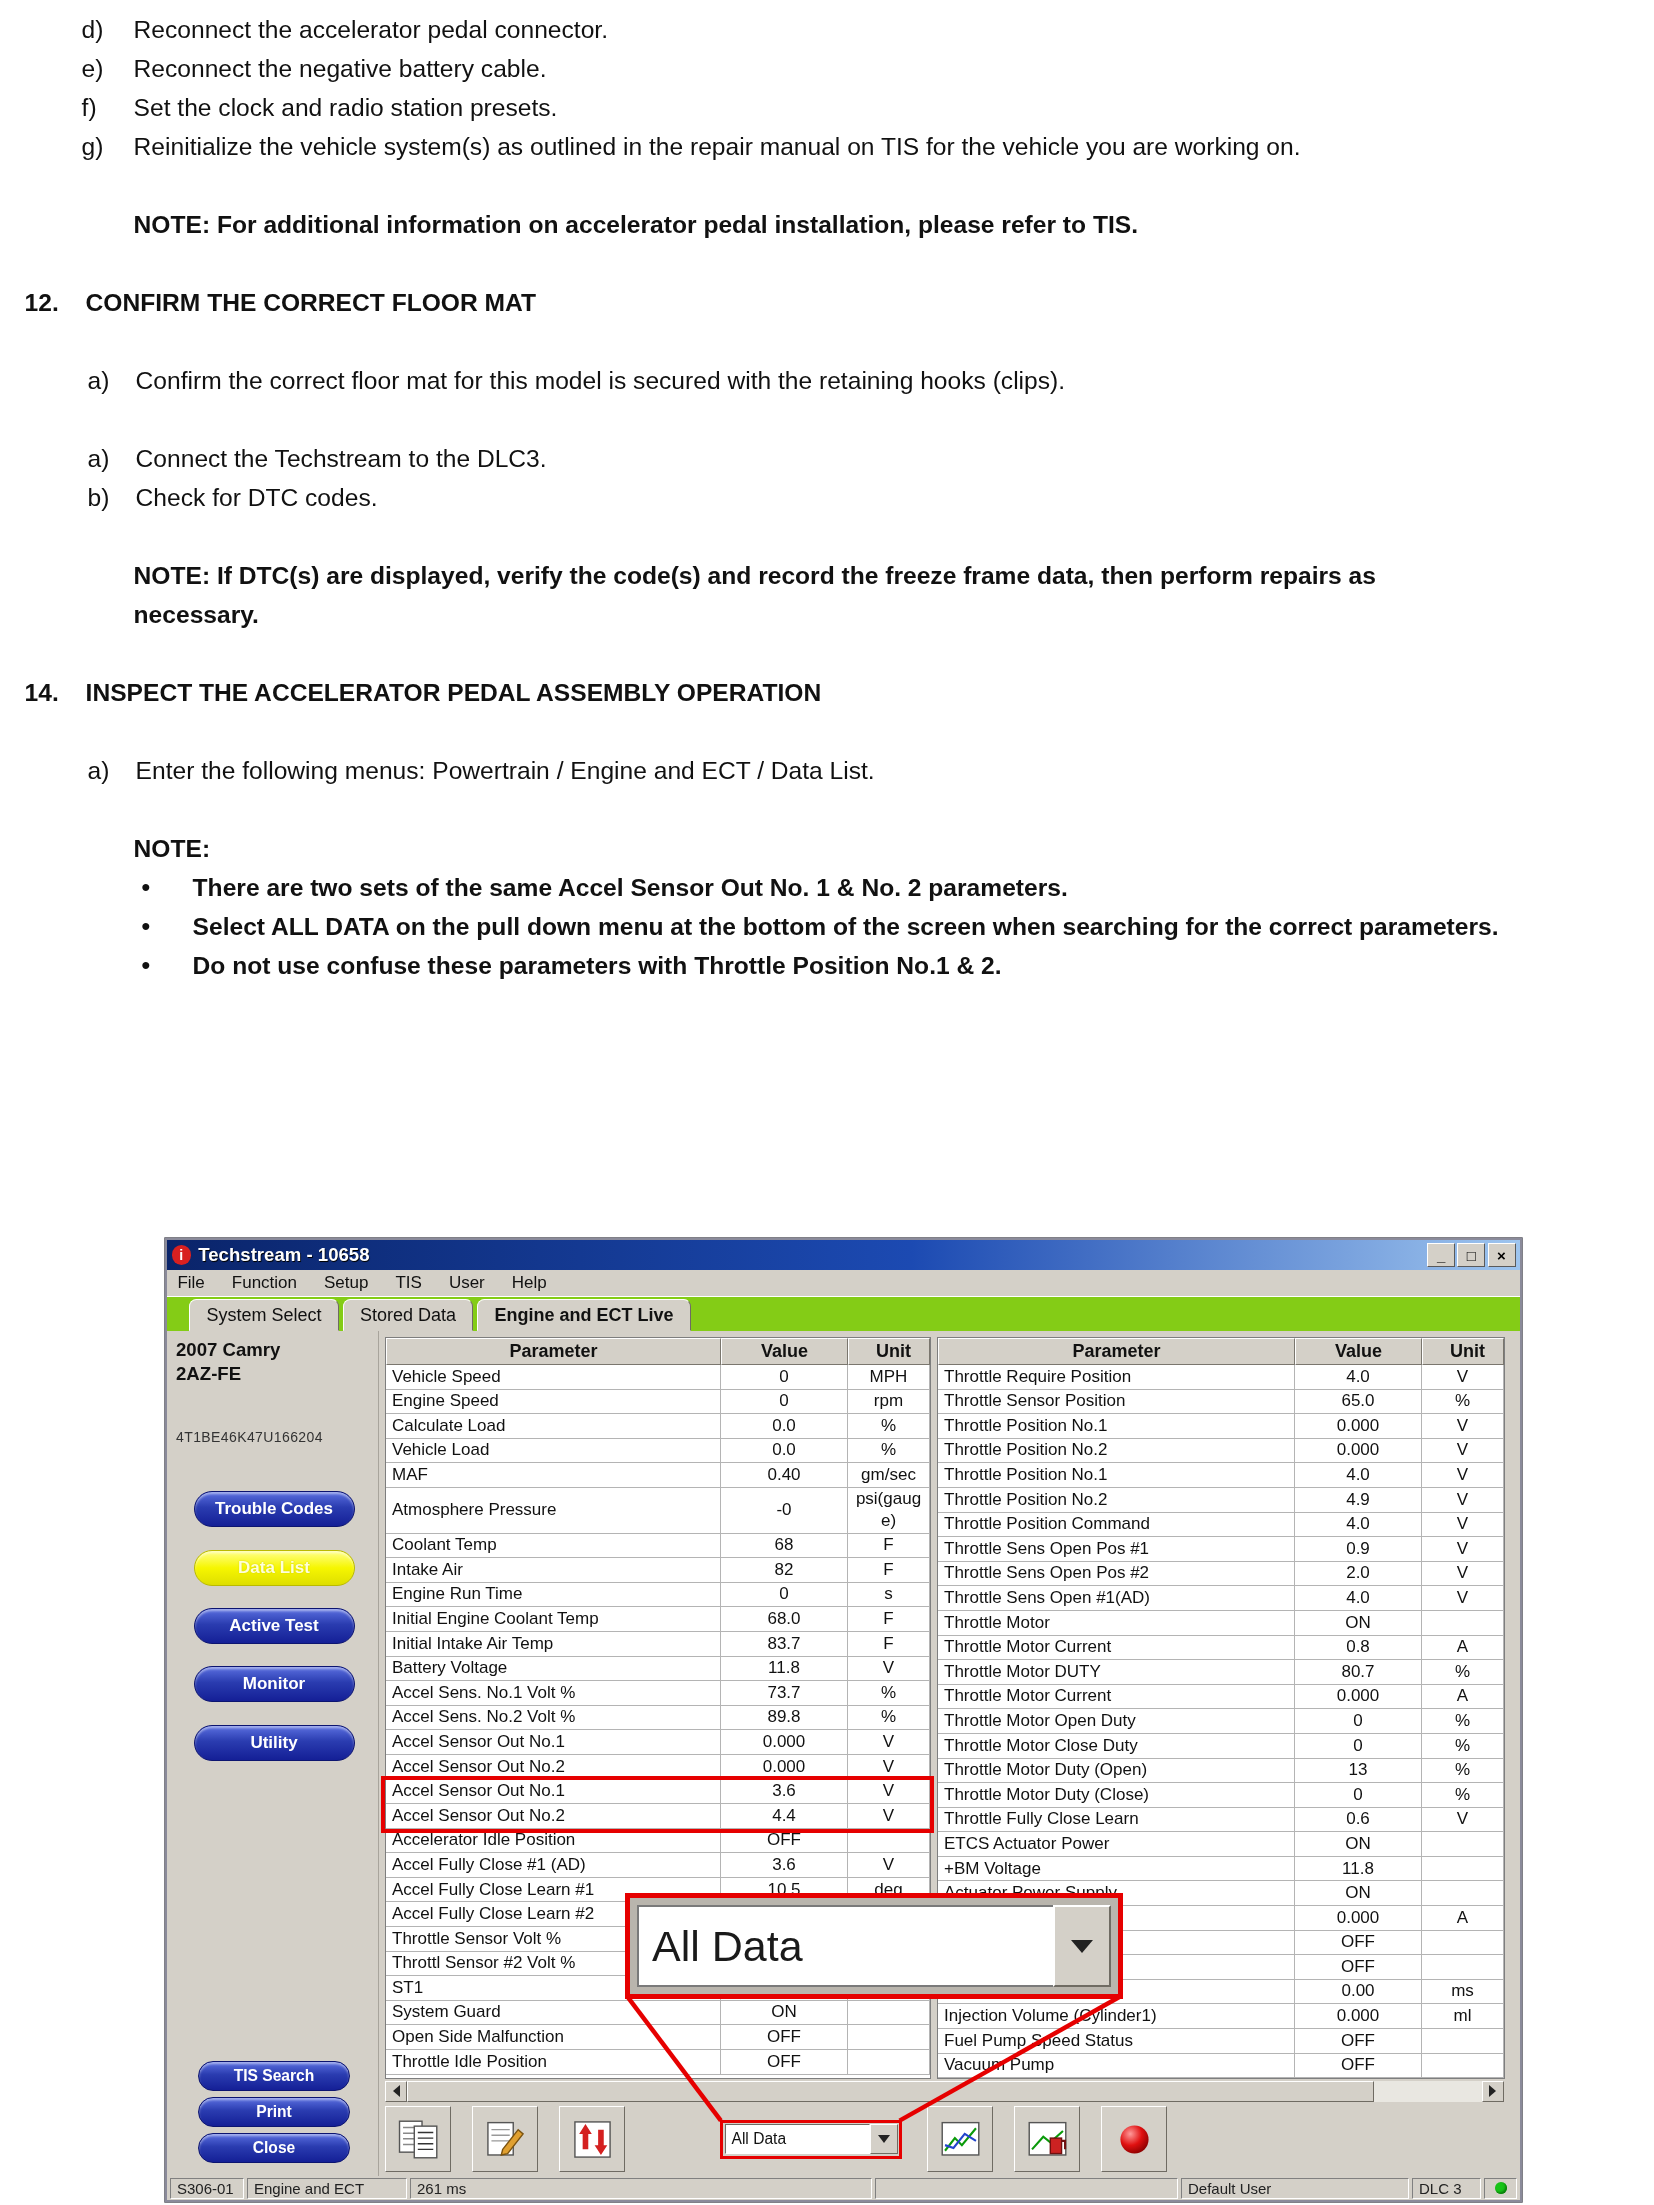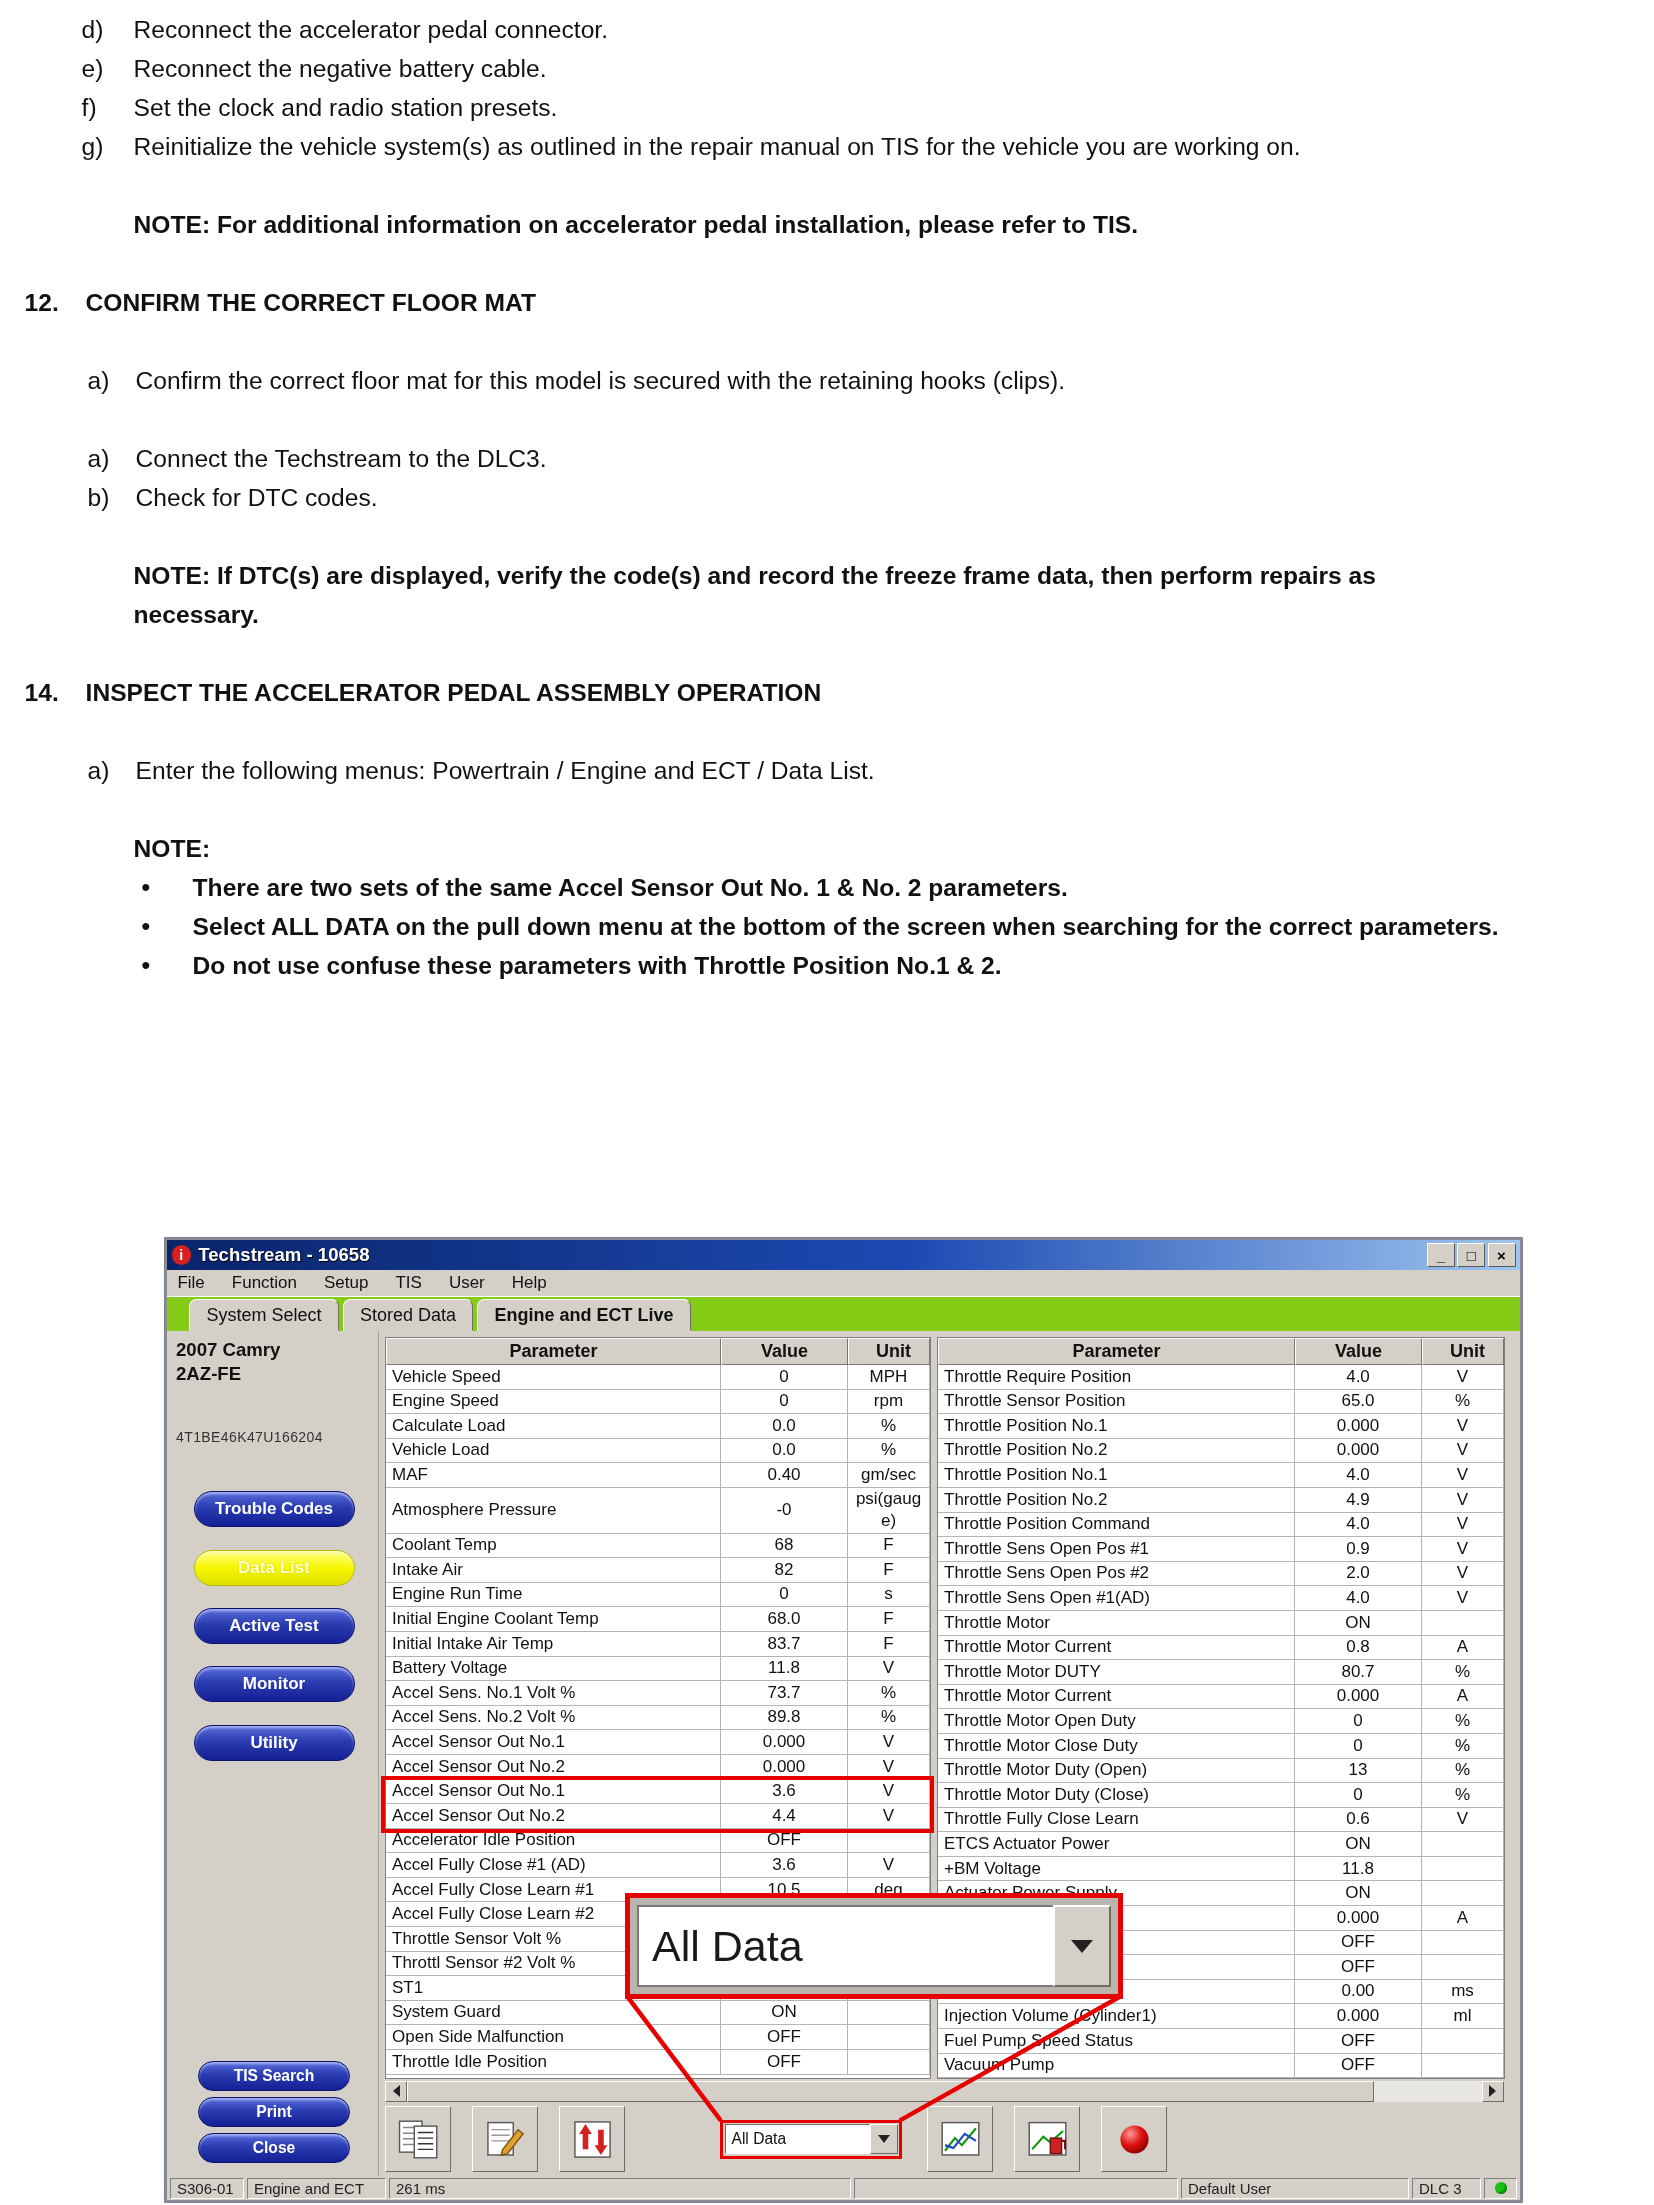--- a/index.html
+++ b/index.html
@@ -119,21 +119,21 @@
   .callout-field { flex:1; background:#fff; border:2.2px solid #7a7a7a; border-right:none;
                    display:flex; align-items:center; padding-left:13.4px; font-size:43px; color:#1a1a1a; white-space:nowrap; overflow:hidden; }
   .callout-btn { width:58px; background:#d4d0c8; border:2.2px solid; border-color:#fff #6f6b63 #6f6b63 #fff;
                  display:flex; align-items:center; justify-content:center; }
   #funnel-svg { position:absolute; left:0; top:0; width:100%; height:100%; z-index:5; pointer-events:none; }
 
   
   .statusbar { height:24px; flex:none; display:flex; align-items:stretch; gap:3px; padding:1.5px 3px; background:#d4d0c8; }
   .seg { border:1.5px solid; border-color:#808080 #fff #fff #808080; font-size:15px; color:#222;
          display:flex; align-items:center; padding:0 6px; white-space:nowrap; overflow:hidden; }
-  .seg.s1 { width:74px; } .seg.s2 { width:139px; } .seg.s3 { width:462px; }
+  .seg.s1 { width:74px; } .seg.s2 { width:160px; } .seg.s3 { width:462px; }
   .seg.fill { flex:1; } .seg.s4 { width:228px; } .seg.s5 { width:69px; }
   .seg.s6 { width:33px; justify-content:center; }
   .green-dot { width:12px; height:12px; border-radius:50%; background:#18c418; box-shadow:inset -1.5px -1.5px 2.2px #0a7a0a; }
 </style>
 </head>
 <body>
 
 <div class="doc">
   <div class="intro">
     <div class="row-l">

